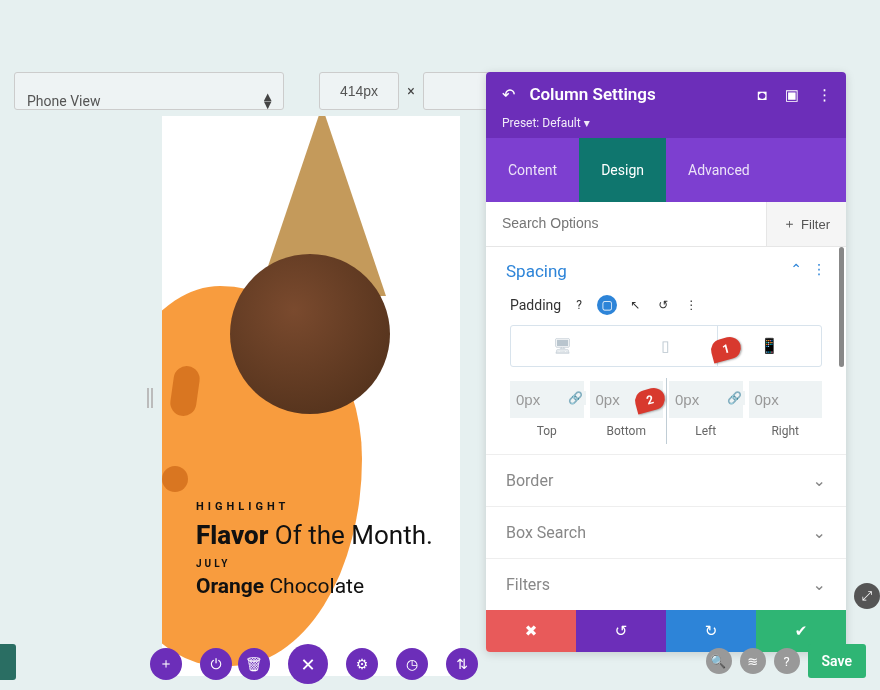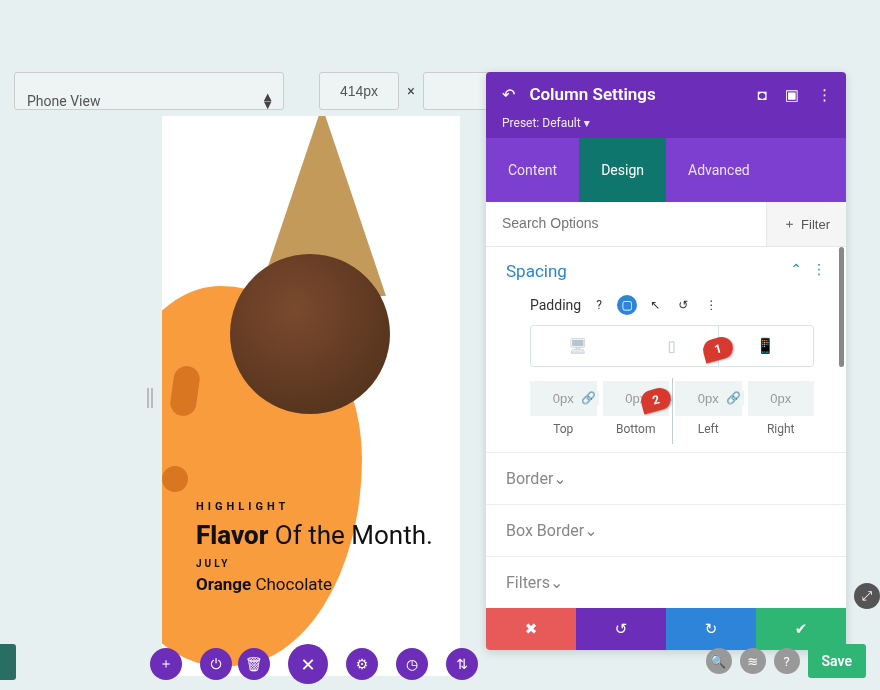--- a/index.html
+++ b/index.html
@@ -17,21 +17,21 @@
   .preview { position: absolute; top: 116px; left: 162px; width: 298px; height: 560px; background: #fff; overflow: hidden; }
   .blob { position: absolute; top: 170px; left: -60px; width: 260px; height: 380px; background: #f89c3e; border-radius: 50% 60% 55% 50% / 55% 50% 60% 50%; }
   .blob::before { content: ""; position: absolute; top: 80px; left: 70px; width: 26px; height: 50px; border-radius: 13px; background: #d97621; transform: rotate(8deg); }
   .blob::after { content: ""; position: absolute; top: 180px; left: 60px; width: 26px; height: 26px; border-radius: 50%; background: #d97621; }
   .cone { position: absolute; top: -10px; left: 96px; width: 0; height: 0; border-left: 64px solid transparent; border-right: 64px solid transparent; border-top: 190px solid #c49a5b; transform: rotate(180deg); }
   .scoop { position: absolute; top: 138px; left: 68px; width: 160px; height: 160px; background: radial-gradient(circle at 40% 35%, #7a4a2e, #4b2d18); border-radius: 50%; }
   .highlight-text { position: absolute; top: 384px; left: 34px; font-size: 11px; letter-spacing: 4px; font-weight: 700; color: #111; }
   .flavor-line { position: absolute; top: 404px; left: 34px; font-size: 26px; color: #111; white-space: nowrap; }
   .flavor-line b { font-weight: 800; }
   .july-text { position: absolute; top: 442px; left: 34px; font-size: 10px; letter-spacing: 3px; font-weight: 700; color: #111; }
-  .combo-line { position: absolute; top: 458px; left: 34px; font-size: 17px; color: #111; }
+  .combo-line { position: absolute; top: 458px; left: 34px; font-size: 21px; color: #111; }
   .combo-line b { font-weight: 700; }
   .purchase-btn { position: absolute; top: 502px; left: 34px; background: #000; color: #fff; padding: 13px 24px; font-size: 13px; letter-spacing: 2px; font-weight: 600; }
 
   .drag-handle { position: absolute; top: 388px; left: 147px; display: flex; flex-direction: row; gap: 2px; color: #999; }
   .drag-handle span { display:block; width:2px; height:20px; background:#bbb; }
 
   
   .bulb-bar { position: absolute; top: 648px; left: 150px; display: flex; gap: 18px; }
   .bulb-sec { display:flex; gap:6px; }
   .bulb { width: 32px; height: 32px; border-radius: 50%; background: #6c2eb9; color: #fff; display: flex; align-items: center; justify-content: center; font-size: 14px; }
@@ -53,39 +53,39 @@
   .search-row input { flex:1; border:none; padding:13px 16px; font-size:14px; color:#888; background:transparent; outline:none; }
   .filter-btn { border:none; border-left:1px solid #e6e6e6; background:#f5f5f5; padding:13px 16px; font-size:13px; color:#555; display:flex; gap:5px; align-items:center; }
 
   .panel-body { padding: 0; max-height: 370px; overflow:hidden; position:relative; }
   .section-head { display:flex; justify-content:space-between; align-items:flex-start; padding:14px 20px; cursor:pointer; }
   .section-head.open .sec-title { color:#2d84d8; font-size:17px; }
   .sec-title { color:#777; font-size:16px; }
   .sec-caret { color:#2d84d8; font-size:14px; display:flex; gap:10px; align-items:center; }
   .sec-dots { color:#2d84d8; }
 
-  .padding-block { padding: 0 32px 16px; margin-left: 12px; }
+  .padding-block { padding: 0 24px 16px; }
   .pad-label-row { display:flex; gap:8px; align-items:center; font-size:14px; color:#333; margin-bottom:10px; }
   .pad-label-row .ic { width:20px; height:20px; display:flex; align-items:center; justify-content:center; font-size:12px; color:#333; }
   .pad-label-row .ic.active { background:#2d84d8; color:#fff; border-radius:50%; }
 
   .device-row { display:flex; border:1px solid #d8e3ec; border-radius:3px; overflow:hidden; margin-bottom:14px; position:relative; }
   .device-row .dev { flex:1; text-align:center; padding:11px 0; color:#b9c5ce; font-size:15px; }
   .device-row .dev.active { color:#2d84d8; border-left:1px solid #d8e3ec; }
 
   .input-row { display:flex; gap:6px; position:relative; }
   .inbox { flex:1; display:flex; flex-direction:column; align-items:center; gap:6px; position:relative; }
-  .inbox input { width:100%; border:none; background:#eef3f4; padding:10px 6px; font-size:13px; color:#999; text-align:center; outline:none; }
+  .inbox input { width:100%; border:none; background:#eef3f4; padding:10px 6px; font-size:15px; color:#999; text-align:left; outline:none; }
   .inbox .lbl { font-size:12px; color:#666; }
   .link-ic { position:absolute; right:-2px; top:10px; color:#2d84d8; font-size:12px; background:#eef3f4; padding:0 2px; }
   .vdiv { position:absolute; top:-3px; left:50%; width:1px; height:66px; background:#c0cdd5; }
 
   .marker { position:absolute; width:30px; height:22px; background:#d8392e; border-radius:11px 11px 11px 0; transform:rotate(-15deg); color:#fff; font-size:12px; font-weight:700; display:flex; align-items:center; justify-content:center; box-shadow:1px 1px 2px rgba(0,0,0,0.3); }
 
-  .collapse-row { display:flex; padding:16px 20px; border-top:1px solid #eee; color:#888; font-size:16px; }
+  .collapse-row { display:flex; justify-content:space-between; padding:16px 20px; border-top:1px solid #eee; color:#888; font-size:16px; }
 
   .panel-footer { display:flex; height:42px; }
   .pf { flex:1; display:flex; align-items:center; justify-content:center; color:#fff; font-size:15px; }
   .pf.red { background:#e85a5a; }
   .pf.purple { background:#6c2eb9; }
   .pf.blue { background:#2d84d8; }
   .pf.green { background:#2fb574; }
 
   .scrollbar-fake { position:absolute; right:2px; top:0; width:5px; height:120px; background:#888; border-radius:3px; }
   .fullscreen-dot { position:absolute; top:583px; left:854px; width:26px; height:26px; border-radius:50%; background:#555; color:#fff; display:flex; align-items:center; justify-content:center; font-size:13px; }
@@ -225,21 +225,21 @@
           <span class="lbl">Right</span>
         </div>
       </div>
     </div>
 
     <div class="collapse-row">
       <span>Border</span>
       <span>⌄</span>
     </div>
     <div class="collapse-row">
-      <span>Box Border</span>
+      <span>Box Search</span>
       <span>⌄</span>
     </div>
     <div class="collapse-row">
       <span>Filters</span>
       <span>⌄</span>
     </div>
   </div>
 
   <div class="panel-footer">
     <div class="pf red">✖</div>

